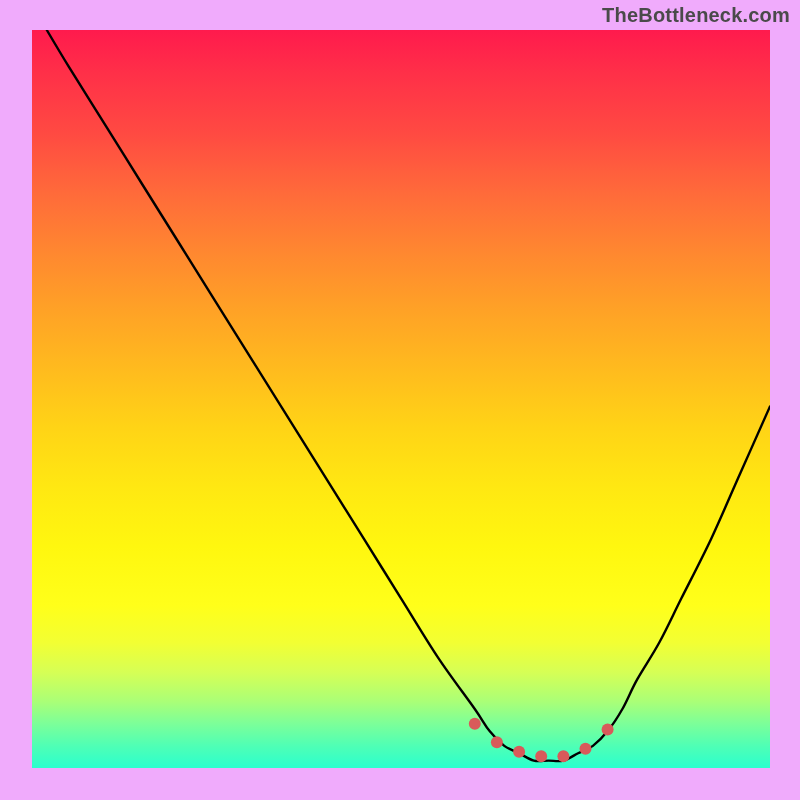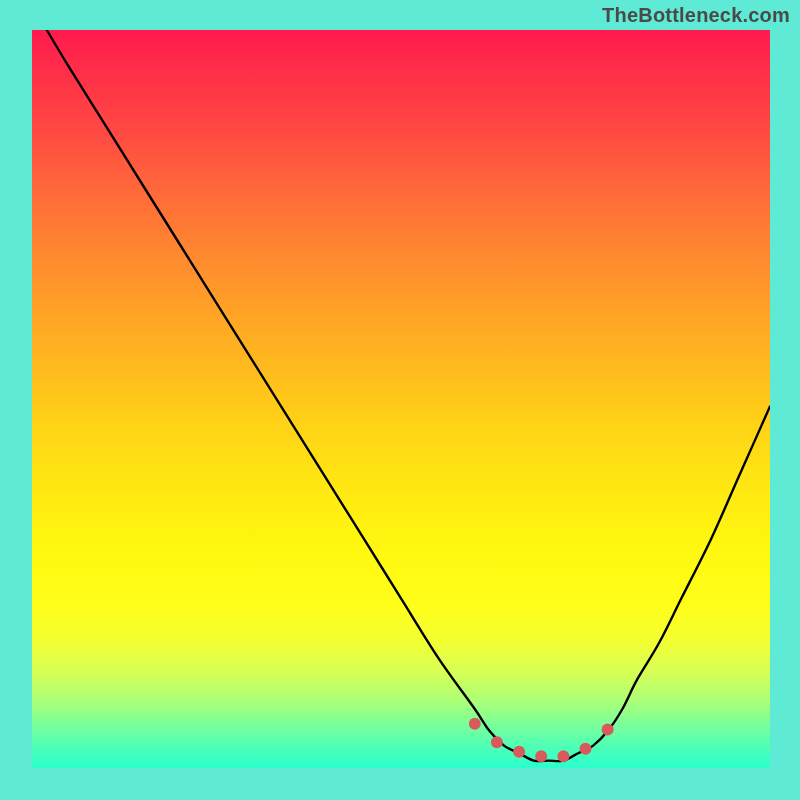--- a/index.html
+++ b/index.html
@@ -7,21 +7,21 @@
     padding: 0;
     width: 800px;
     height: 800px;
     background: #000;
     overflow: hidden;
   }
   .container {
     position: relative;
     width: 800px;
     height: 800px;
-    background: #5eead4;
+    background: #f0abfc;
   }
   .watermark {
     position: absolute;
     top: 4px;
     right: 10px;
     font-family: Arial, Helvetica, sans-serif;
     font-size: 20px;
     font-weight: bold;
     color: #4a4a4a;
     letter-spacing: 0.2px;

